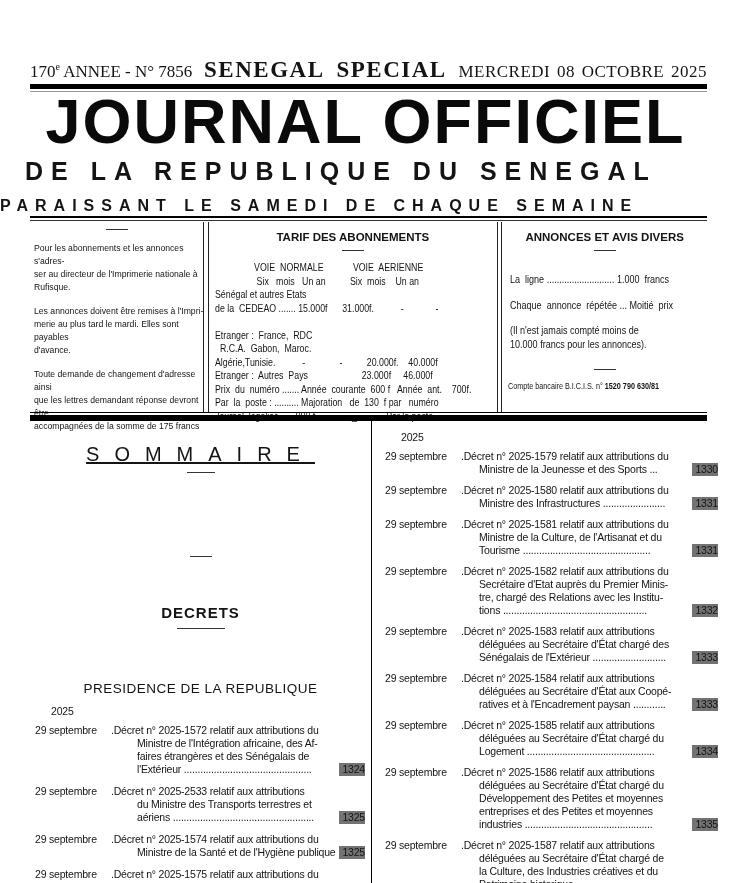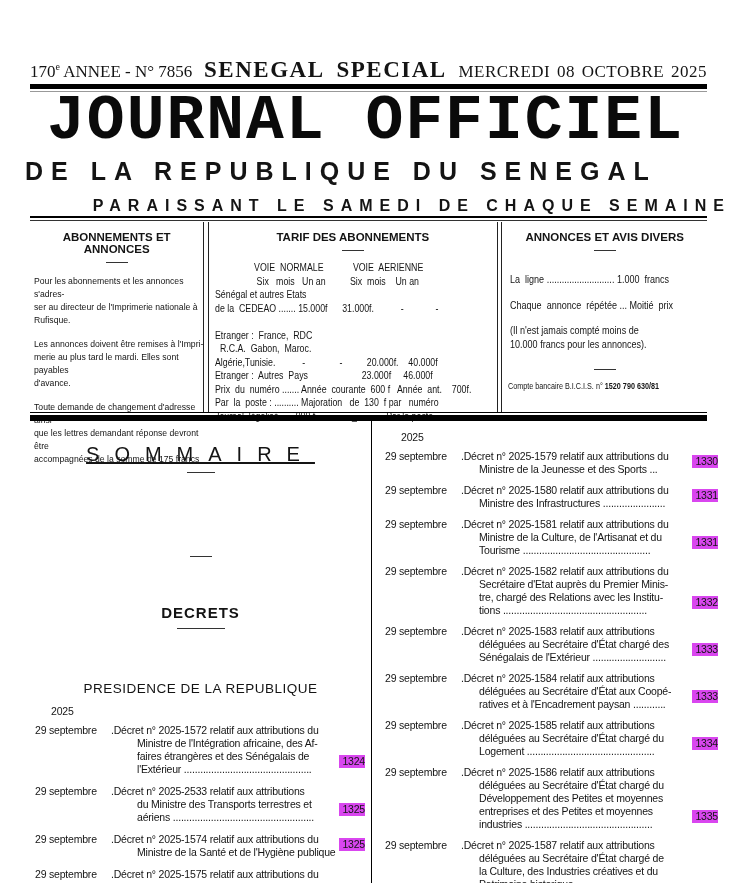--- a/index.html
+++ b/index.html
@@ -16,29 +16,29 @@
   .edition { font-family:"Liberation Serif", serif; font-size:17px; }
   .edition sup { font-size:10px; }
   .special  { font-family:"Liberation Serif", serif; font-weight:700; font-size:23px; letter-spacing:1.5px; word-spacing:6px; }
   .issue-date { font-family:"Liberation Serif", serif; font-size:17px; letter-spacing:0.5px; word-spacing:2px; }
   .rule1 { position:absolute; top:84px; left:30px; width:677px; }
   .rule1 .bar  { height:5px; background:#000; }
   .rule1 .gap  { height:2px; }
   .rule1 .thin { height:1px; background:#999; }
   .jo-title {
     position:absolute; top:90px; left:0; width:731px; text-align:center;
-    font-family:Liberation Mono, monospace; font-weight:700; font-size:63px;
+    font-family:Liberation Sans, sans-serif; font-weight:700; font-size:63px;
     letter-spacing:2px; line-height:1; color:#0a0a0a;
   }
   .jo-sub {
     position:absolute; top:157px; left:0; width:731px; 
     font-weight:700; font-size:25px; letter-spacing:8px; margin-right:-8px;margin-left:25px;
   }
   .jo-tag {
-    position:absolute; top:197px; left:0; width:731px; text-align:right;
+    position:absolute; top:197px; left:0; width:731px; text-align:left;
     font-weight:700; font-size:16px; letter-spacing:7px;
   }
   .rule2 { position:absolute; top:216px; left:30px; width:677px; }
   .rule2 .a { height:2px; background:#000; }
   .rule2 .g { height:2px; }
   .rule2 .b { height:1px; background:#333; }
   
   .boxes { position:absolute; top:222px; left:30px; width:677px; height:190px; display:flex; }
   .box-left  { width:198px; }
   .box-mid   { width:288px; }
@@ -78,21 +78,21 @@
   .toc-left  { top:705px; left:35px; width:330px; }
   .toc-right { top:431px; left:385px; width:333px; }
   .toc-year { margin:0 0 6px 16px; }
   .toc-item { position:relative; display:flex; }
   .toc-left  .toc-item { margin-bottom:9px; }
   .toc-right .toc-item { margin-bottom:8px; }
   .toc-date { flex:0 0 76px; }
   .toc-text { flex:1; white-space:pre-line; }
   .toc-left  .toc-text { padding-left:26px; text-indent:-26px; }
   .toc-right .toc-text { padding-left:18px; text-indent:-18px; }
-  .toc-page { position:absolute; right:0; bottom:8px; background:#d946ef; padding-left:3px; }
+  .toc-page { position:absolute; right:0; bottom:0; background:#737373; padding-left:3px; }
 </style>
 </head>
 <body>
 
 <div class="page">
 
   <div class="mast-row">
     <div class="edition"><span>170</span><sup>e</sup><span> ANNEE - N° 7856</span></div>
     <div class="special">SENEGAL SPECIAL</div>
     <div class="issue-date">MERCREDI 08 OCTOBRE 2025</div>
@@ -107,21 +107,20 @@
   <div class="jo-sub">DE LA REPUBLIQUE DU SENEGAL</div>
   <div class="jo-tag">PARAISSANT LE SAMEDI DE CHAQUE SEMAINE</div>
   <div class="rule2">
       <div class="a"></div>
       <div class="g"></div>
       <div class="b"></div>
     </div>
 
   <div class="boxes">
     <div class="box-left">
-      <div class="box-title">ABONNEMENTS ET ANNONCES</div>
       <div class="box-dash"></div>
       <div class="sub-par">Pour les abonnements et les annonces s'adres-
 ser au directeur de l'Imprimerie nationale à
 Rufisque.</div>
       <div class="sub-par">Les  annonces doivent être remises à l'Impri-
 merie au plus tard le mardi. Elles sont payables
 d'avance.</div>
       <div class="sub-par">Toute demande de changement d'adresse ainsi
 que les lettres demandant réponse devront être
 accompagnées de la somme de 175 francs</div>

